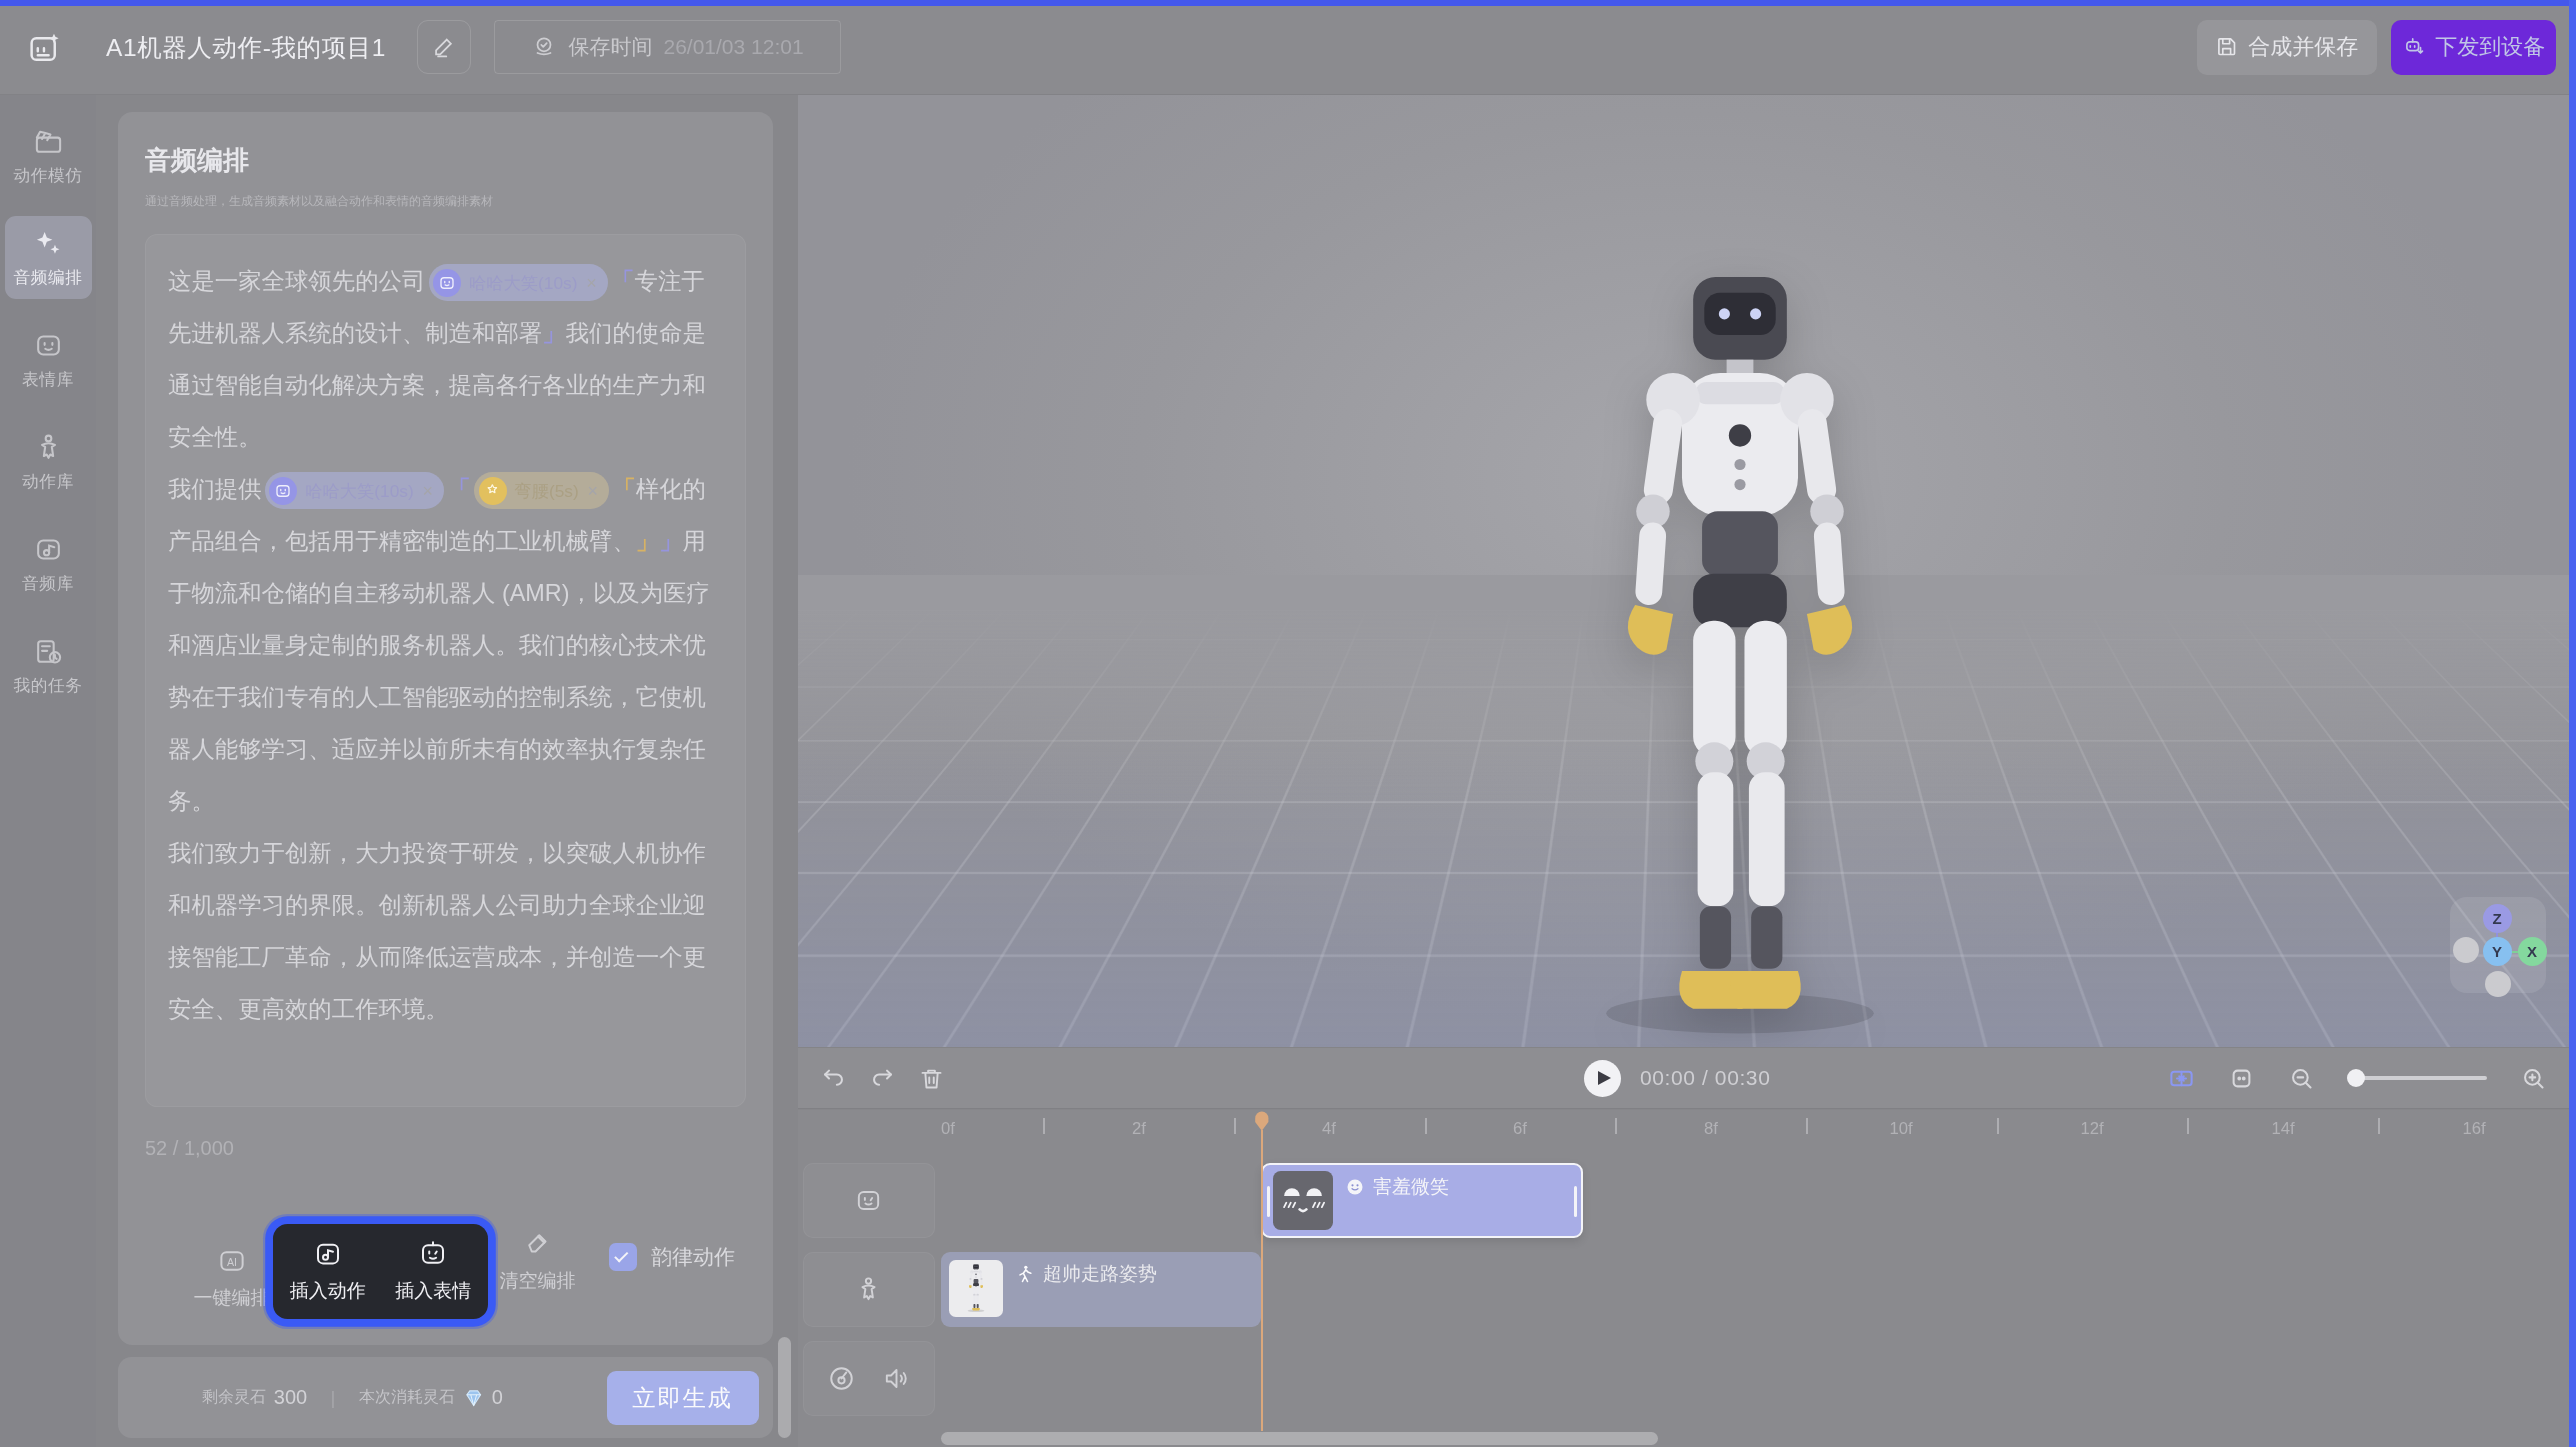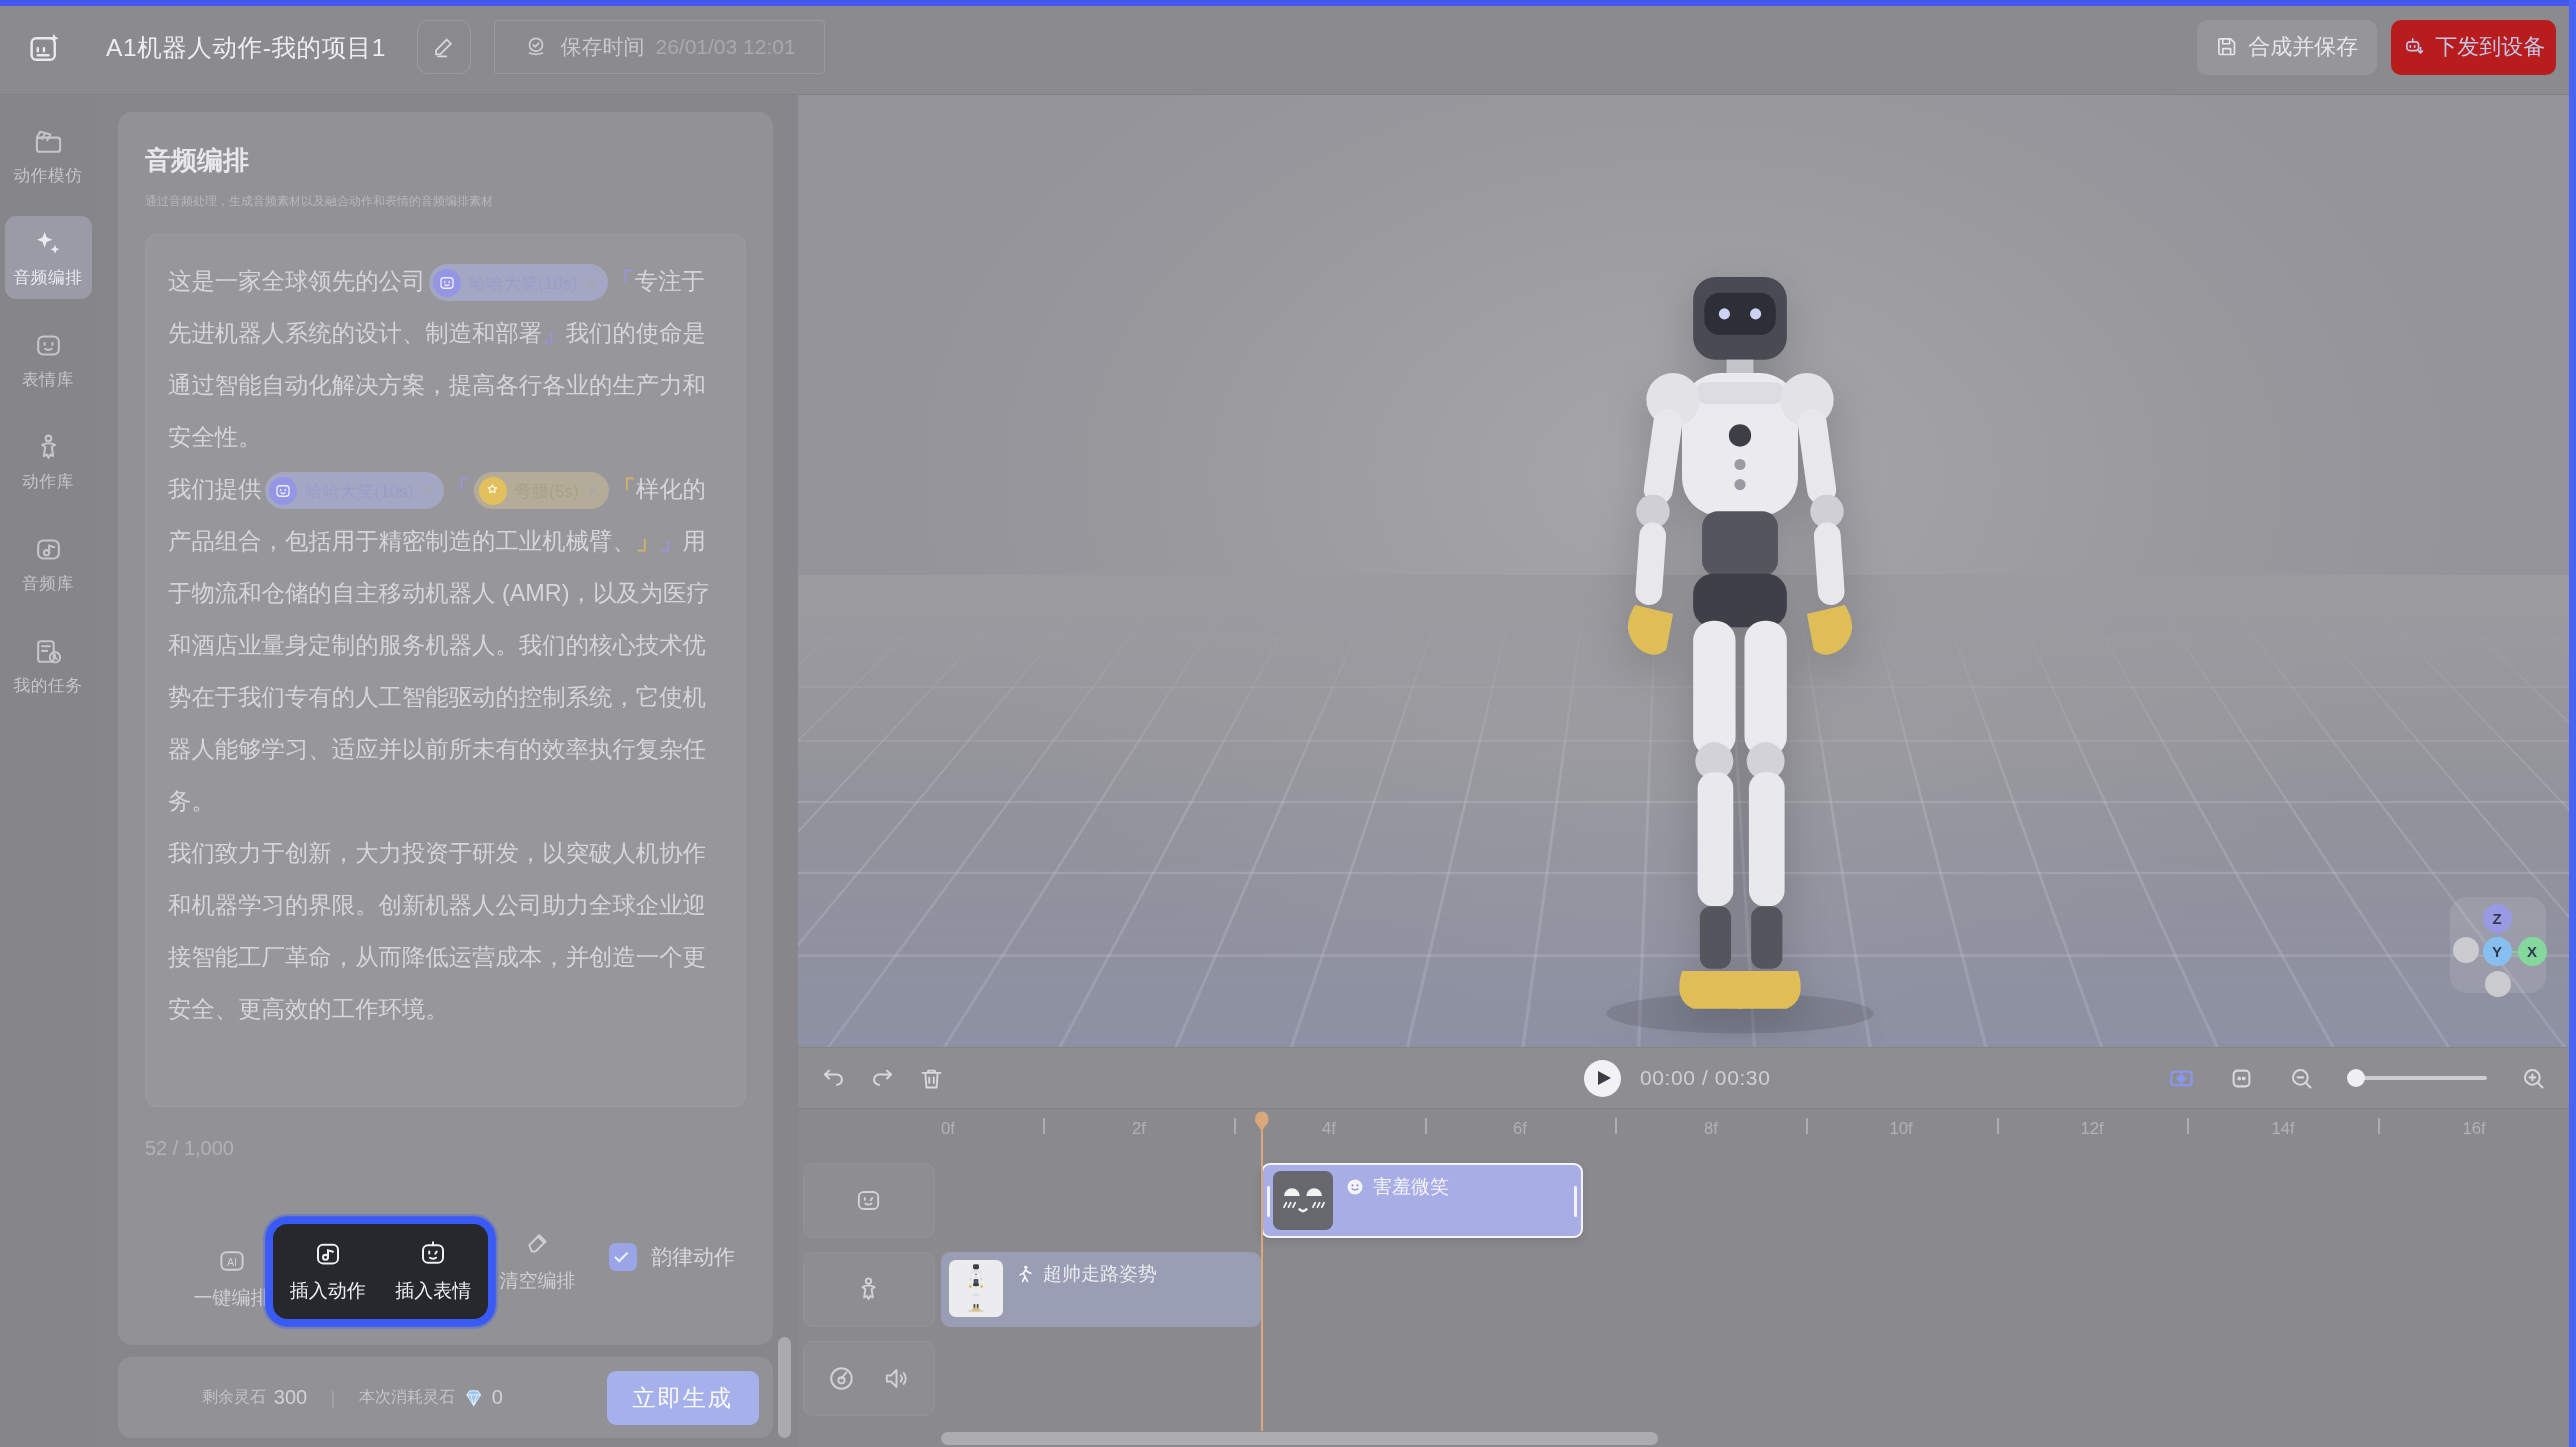--- a/index.html
+++ b/index.html
@@ -9,28 +9,28 @@
 
   
   .edge-top { position:absolute; left:0; top:0; width:100%; height:5.6px; background:#4458ec; z-index:90; }
   .edge-right { position:absolute; right:0; top:0; width:6.7px; height:100%; background:#4a63f0; z-index:90; }
 
   
   .topbar { position:absolute; left:0; top:0; width:100%; height:95px; background:#8b8b8f; display:flex; align-items:center; border-bottom:0.6px solid rgba(0,0,0,0.06); }
   .logo { width:37px; height:37px; margin-left:27px; color:#e9e9ed; }
   .title { margin-left:42px; font-size:24.5px; color:#ededf1; font-weight:500; letter-spacing:0.6px; }
   .iconbtn { width:54px; height:54px; border-radius:11px; border:1.1px solid rgba(255,255,255,0.14); display:flex; align-items:center; justify-content:center; color:#d9d9dd; margin-left:31px; background:transparent; }
-  .savebox { height:54px; border-radius:4px; border:1.1px solid rgba(255,255,255,0.14); display:flex; align-items:center; padding:0 28px; margin-left:23.4px; gap:11px; }
+  .savebox { height:54px; border-radius:4px; border:1.1px solid rgba(255,255,255,0.14); display:flex; align-items:center; padding:0 36px; margin-left:23.4px; gap:11px; }
   .savebox .sv-ico { color:#cdcdd1; }
   .save-label { font-size:21px; color:#c9c9cd; }
   .save-time { font-size:21px; color:#a9a9ae; }
   .topbar-right { margin-left:auto; display:flex; gap:14.5px; margin-right:20px; }
   .btn { height:55px; border-radius:10px; display:flex; align-items:center; justify-content:center; gap:10px; font-size:22px; border:none; }
   .btn-merge { width:180px; background:rgba(255,255,255,0.10); color:#e6e6ea; }
-  .btn-deploy { width:165px; background:#b91c1c; color:#c0c6e6; }
+  .btn-deploy { width:165px; background:#6d28d9; color:#c0c6e6; }
 
   
   .sidebar { position:absolute; left:0; top:95px; width:96px; bottom:0; background:#85858a; }
   .sb-item { position:relative; margin:19px 4.5px 0 4.5px; padding:12.3px 0 10px 0; display:flex; flex-direction:column; align-items:center; gap:6.7px; border-radius:11px; color:#c6c6ca; }
   .sb-item.active { background:rgba(205,208,236,0.30); color:#eaeaf0; }
   .sb-item .sb-ico { width:31px; height:31px; }
   .sb-item .sb-label { font-size:16.7px; letter-spacing:0.6px; }
 
   
   .panel { position:absolute; left:118px; top:112px; width:655px; height:1233px; background:#929296; border-radius:14.5px; padding:31px 27px; }

